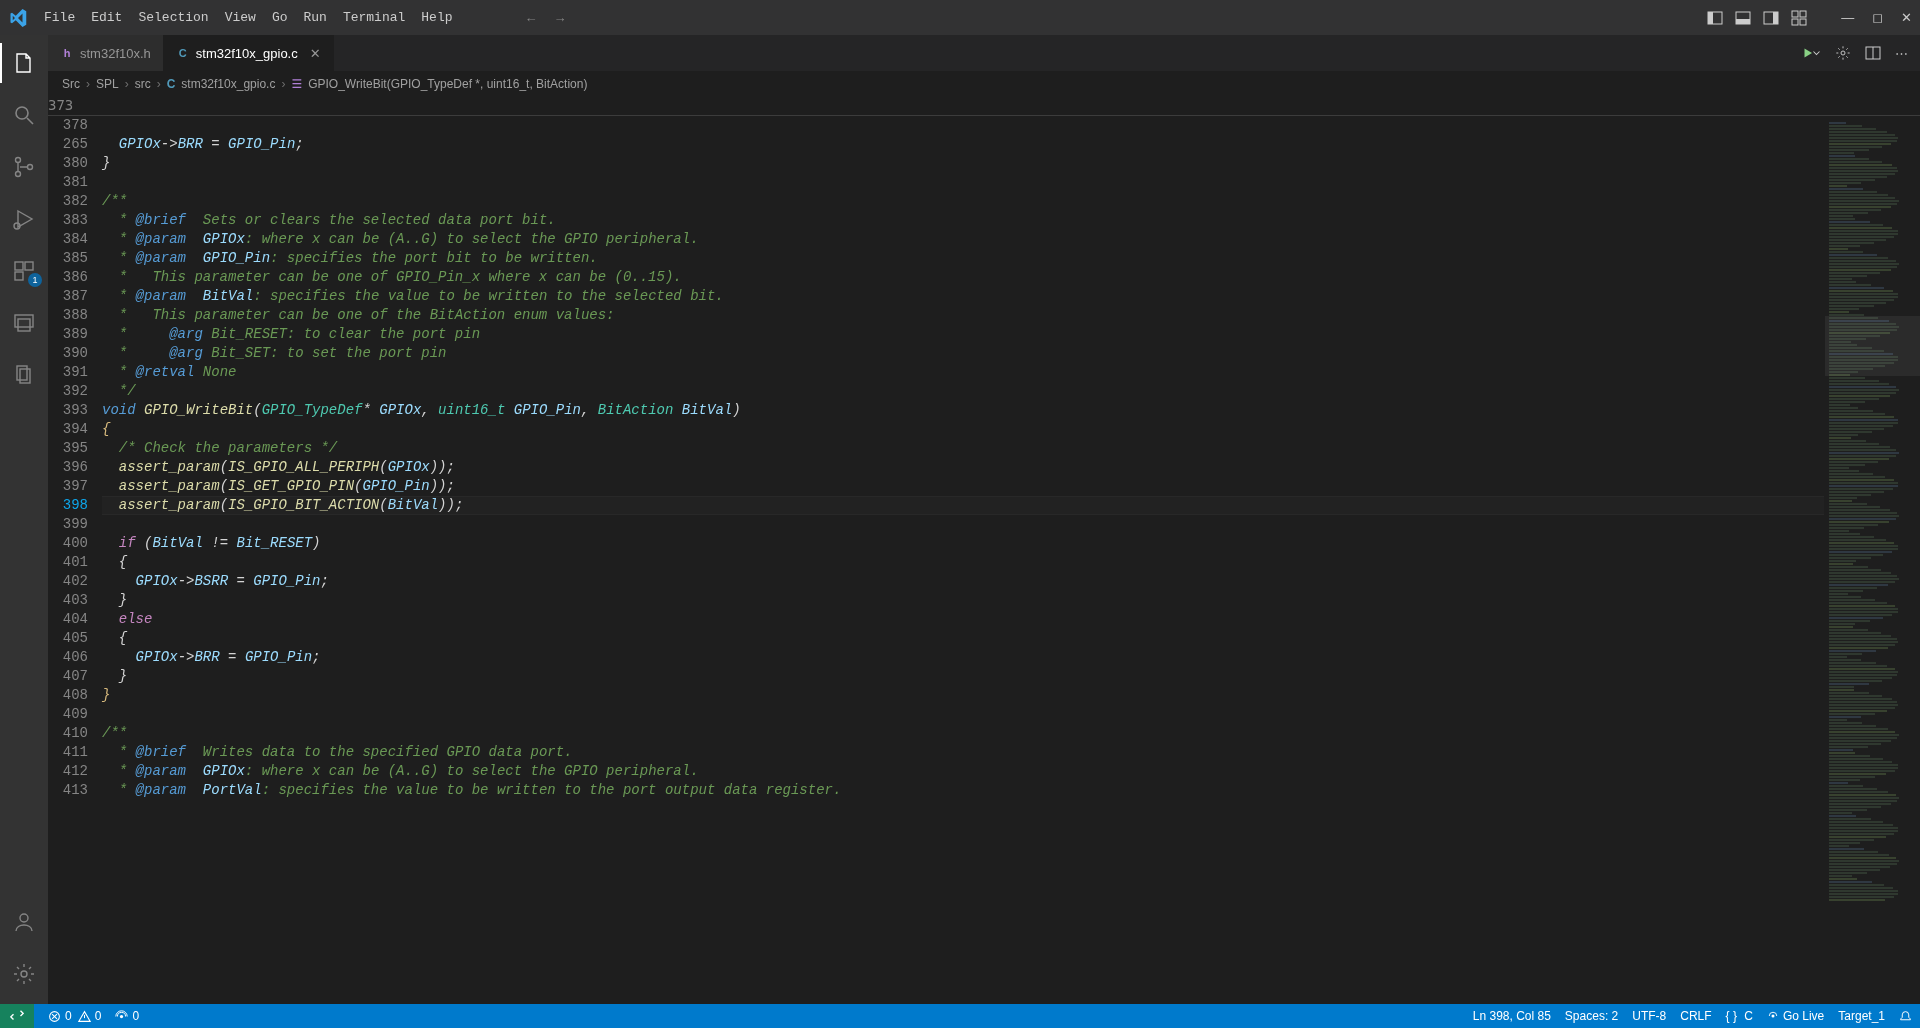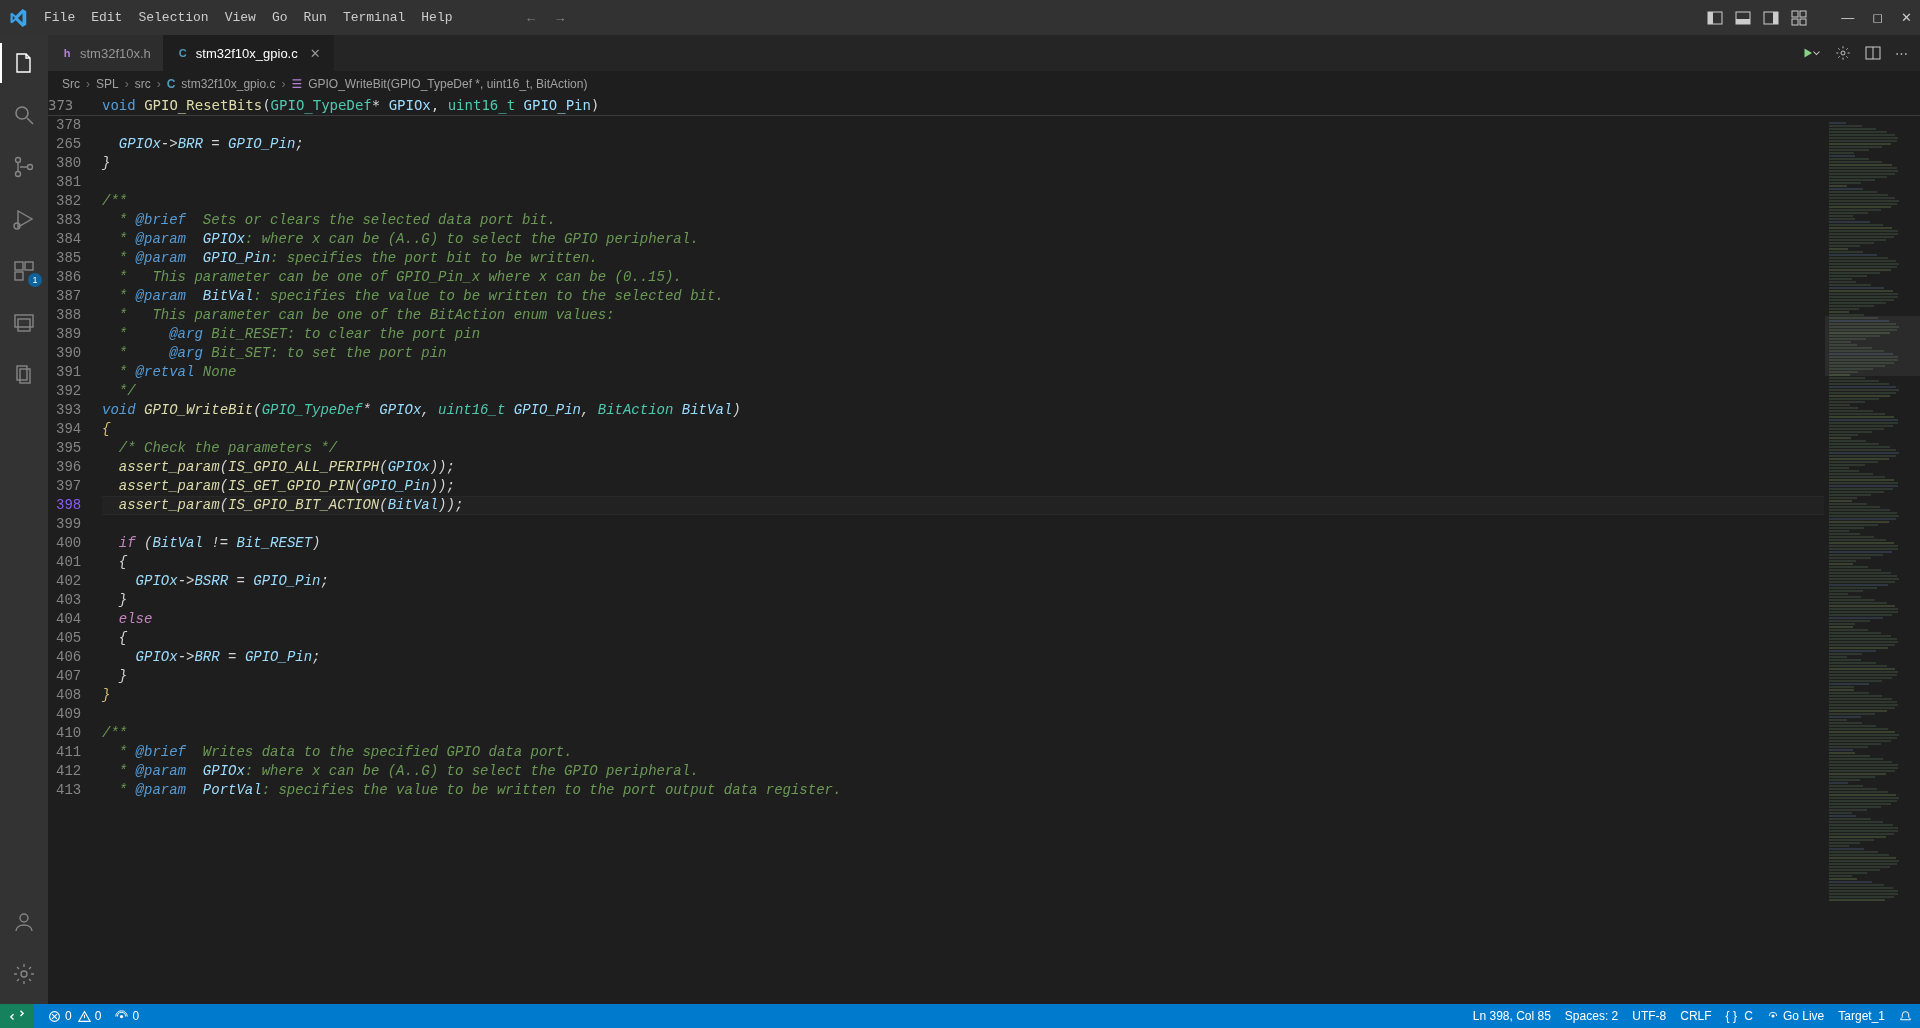--- a/index.html
+++ b/index.html
@@ -82,21 +82,21 @@
   background:#1e1e1e;
   border-bottom:1px solid #3c3c3c;
   height:19px;
   display:flex;
   font-family:Consolas,monospace;
   font-size:14px;
 }
 .sticky-line .gutter{width:54px;text-align:left;padding-right:14px;color:#858585;}
 
 .editor-body{flex:1;display:flex;font-family:Consolas,"Courier New",monospace;font-size:14px;line-height:19px;overflow:hidden;}
-.gutter-col{width:54px;color:#858585;padding-right:14px;padding-left:8px;}
+.gutter-col{width:54px;text-align:right;color:#858585;padding-right:14px;padding-left:8px;}
 .code-col{flex:1;white-space:pre;color:#d4d4d4;position:relative;font-style:italic;}
 .code-col .cur-line{position:absolute;left:0;right:0;height:19px;background:rgba(255,255,255,0.02);border-top:1px solid #282828;border-bottom:1px solid #282828;}
 .line{height:19px;}
 
 .kw{color:#569cd6;}
 .type{color:#4ec9b0;}
 .fn{color:#dcdcaa;}
 .param{color:#9cdcfe;}
 .cm{color:#6a9955;}
 .punct{color:#d4d4d4;}
@@ -286,21 +286,20 @@
           <span style="color: rgb(81, 154, 186); font-weight: bold;">C</span>
           <span> stm32f10x_gpio.c</span>
           <span class="chev">›</span>
           <span class="sym-icon">☰</span>
           <span> GPIO_WriteBit(GPIO_TypeDef *, uint16_t, BitAction)</span>
         </span>
     </div>
 
     <div class="sticky-line">
       <div class="gutter">373</div>
-      <div id="sticky-code"><span class="kw">void</span> <span class="fn">GPIO_ResetBits</span><span class="punct">(</span><span class="type">GPIO_TypeDef</span><span class="punct">*</span> <span class="param">GPIOx</span><span class="punct">,</span> <span class="type">uint16_t</span> <span class="param">GPIO_Pin</span><span class="punct">)</span></div>
     </div>
 
     <div class="editor-body">
       <div class="gutter-col" id="gutter-host">
           <div class="line">378</div>
           <div class="line">265</div>
           <div class="line">380</div>
           <div class="line">381</div>
           <div class="line">382</div>
           <div class="line">383</div>
@@ -311,21 +310,21 @@
           <div class="line">388</div>
           <div class="line">389</div>
           <div class="line">390</div>
           <div class="line">391</div>
           <div class="line">392</div>
           <div class="line">393</div>
           <div class="line">394</div>
           <div class="line">395</div>
           <div class="line">396</div>
           <div class="line">397</div>
-          <div class="line" style="color: #8b5cf6;">398</div>
+          <div class="line" style="color: #0ea5e9;">398</div>
           <div class="line">399</div>
           <div class="line">400</div>
           <div class="line">401</div>
           <div class="line">402</div>
           <div class="line">403</div>
           <div class="line">404</div>
           <div class="line">405</div>
           <div class="line">406</div>
           <div class="line">407</div>
           <div class="line">408</div>

